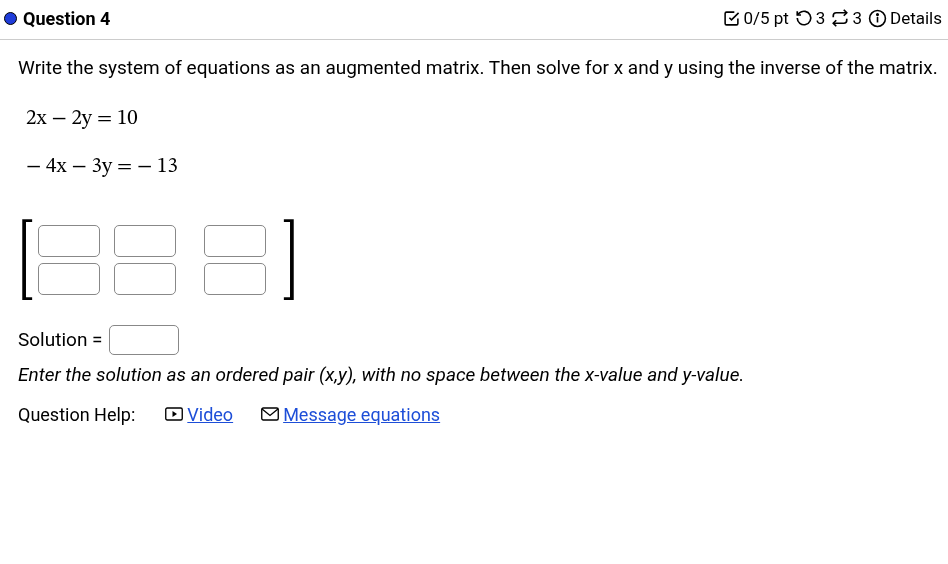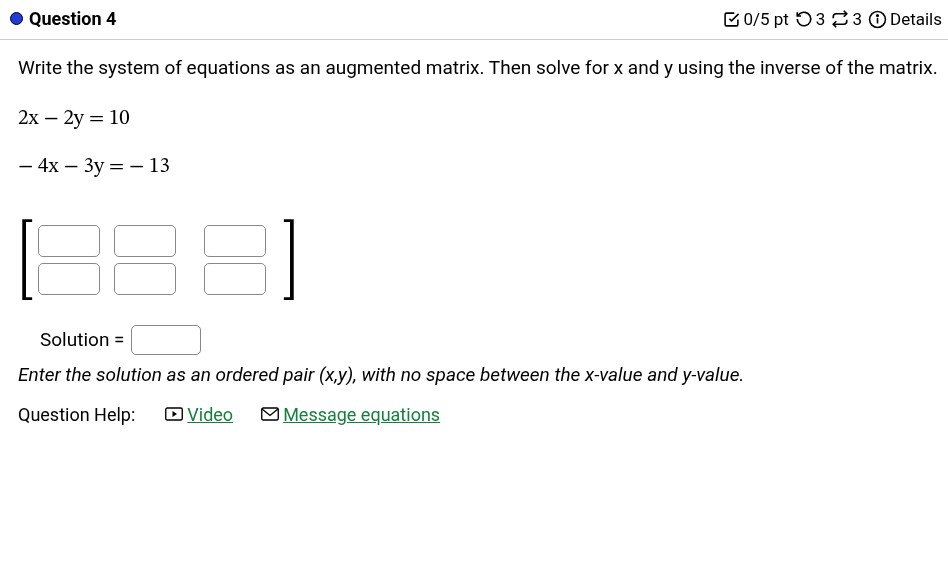--- a/index.html
+++ b/index.html
@@ -10,23 +10,23 @@
     body {
       font-family: -apple-system, BlinkMacSystemFont, "Segoe UI", Roboto, Helvetica, Arial, sans-serif;
       font-size: 18px;
       color: #000;
       background: #fff;
       width: 948px;
       height: 564px;
     }
     .header {
       display: flex;
-      align-items: flex-end;
+      align-items: flex-start;
       justify-content: space-between;
-      padding: 8px 6px 10px 10px;
+      padding: 8px 6px 10px 4px;
       border-bottom: 1px solid #ccc;
     }
     .header-left {
       display: flex;
       align-items: center;
       gap: 6px;
     }
     .bullet {
       width: 13px;
       height: 13px;
@@ -64,20 +64,21 @@
       margin-bottom: 24px;
     }
     .equations {
       font-family: "Cambria Math", "STIX Two Math", "Times New Roman", serif;
       font-size: 21px;
       margin-left: 0px;
       margin-bottom: 44px;
     }
     .eq {
       margin-bottom: 22px;
+      margin-left: 8px;
     }
     .matrix-wrap {
       display: flex;
       align-items: center;
       margin-bottom: 28px;
       margin-left: 0px;
     }
     .bracket {
       font-family: "Cambria Math", "STIX Two Math", serif;
       font-size: 86px;
@@ -108,21 +109,20 @@
       background: #fff;
       padding: 2px 6px;
       font-size: 16px;
     }
     .solution-row {
       display: flex;
       align-items: center;
       gap: 6px;
       margin-bottom: 8px;
       font-size: 19px;
-      margin-left: 22px;
     }
     .sinput {
       width: 70px;
       height: 30px;
       border: 1px solid #888;
       border-radius: 5px;
       background: #fff;
       padding: 2px 6px;
       font-size: 16px;
     }
@@ -134,21 +134,21 @@
     .help-row {
       font-size: 18px;
       display: flex;
       align-items: center;
       gap: 28px;
     }
     .help-link {
       display: inline-flex;
       align-items: center;
       gap: 4px;
-      color: #15803d;
+      color: #1d4ed8;
       text-decoration: underline;
     }
     .help-label {
       margin-right: 2px;
     }
     .small-icon {
       width: 18px;
       height: 14px;
       display: inline-flex;
       align-items: center;

